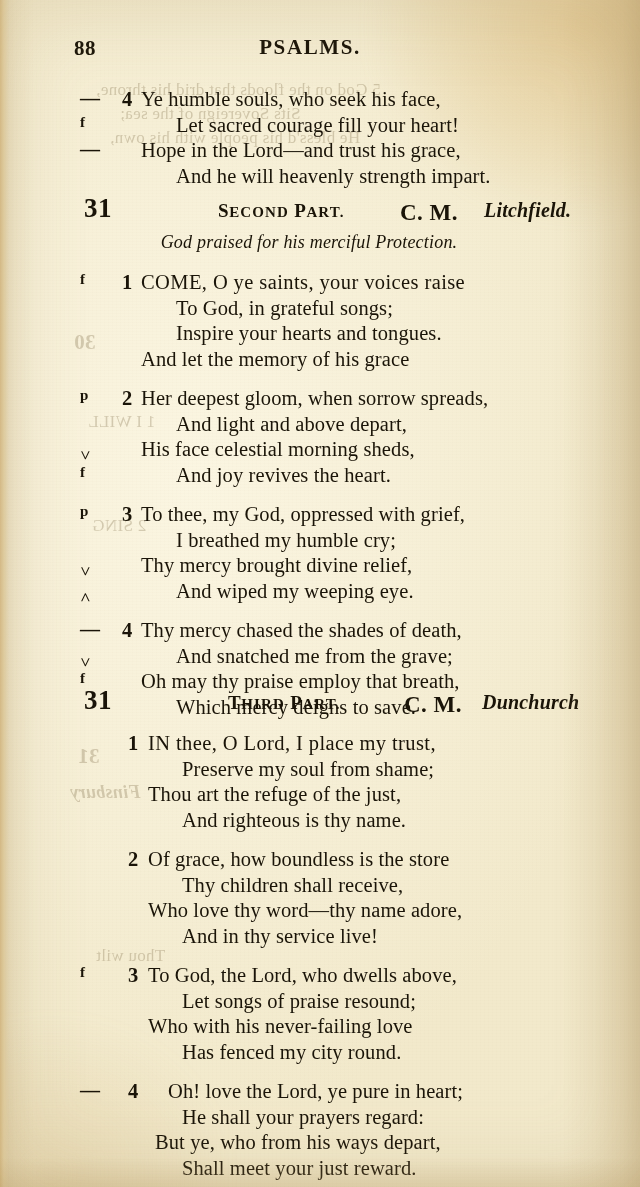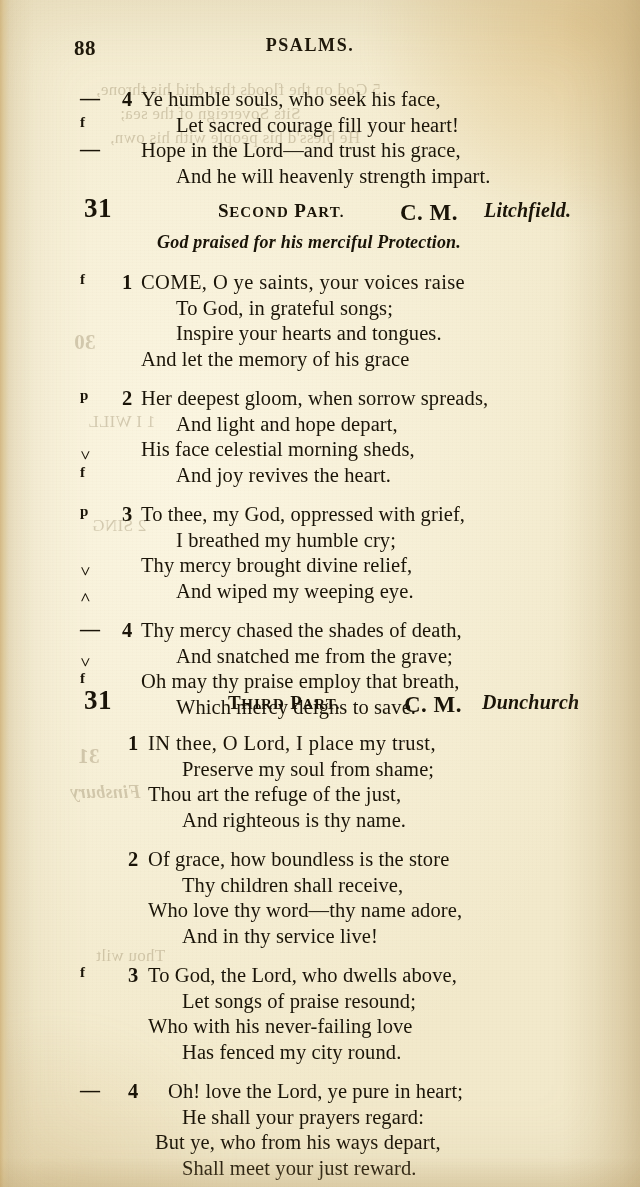--- a/index.html
+++ b/index.html
@@ -122,21 +122,21 @@
     top: 0;
     font-size: 21px;
     font-weight: bold;
     letter-spacing: .5px;
   }
   .head-title {
     position: absolute;
     left: 0; right: 0;
     top: -1px;
     text-align: center;
-    font-size: 18px;
+    font-size: 21px;
     font-weight: bold;
     letter-spacing: 1.6px;
     padding-right: 30px;
   }
 
   
   .hymn { position: absolute; left: 0; right: 0; }
 
   .hymn-head {
     position: relative;
@@ -175,21 +175,21 @@
     top: 3px;
     font-size: 20px;
     font-weight: bold;
     font-style: italic;
     letter-spacing: .2px;
   }
   .hymn-subtitle {
     text-align: center;
     font-size: 18px;
     font-style: italic;
-    font-weight: bold;
+    font-weight: normal;
     letter-spacing: .2px;
     padding-right: 38px;
     margin-top: 2px;
     margin-left: 16px;
   }
 
   
   .verse { position: relative; margin-top: 14px; }
   .v-line {
     position: relative;
@@ -312,21 +312,21 @@
         </div>
       </div>
 
       <div class="verse">
         <div class="v-line">
           <span class="mark">p</span>
           <span class="vnum">2</span>
           <span class="txt i0">Her deepest gloom, when sorrow spreads,</span>
         </div>
         <div class="v-line">
-          <span class="txt i1">And light and hope depart,</span>
+          <span class="txt i1">And light and above depart,</span>
         </div>
         <div class="v-line">
           <span class="mark hairpin">&lt;</span>
           <span class="txt i2">His face celestial morning sheds,</span>
         </div>
         <div class="v-line">
           <span class="mark">f</span>
           <span class="txt i1">And joy revives the heart.</span>
         </div>
       </div>

